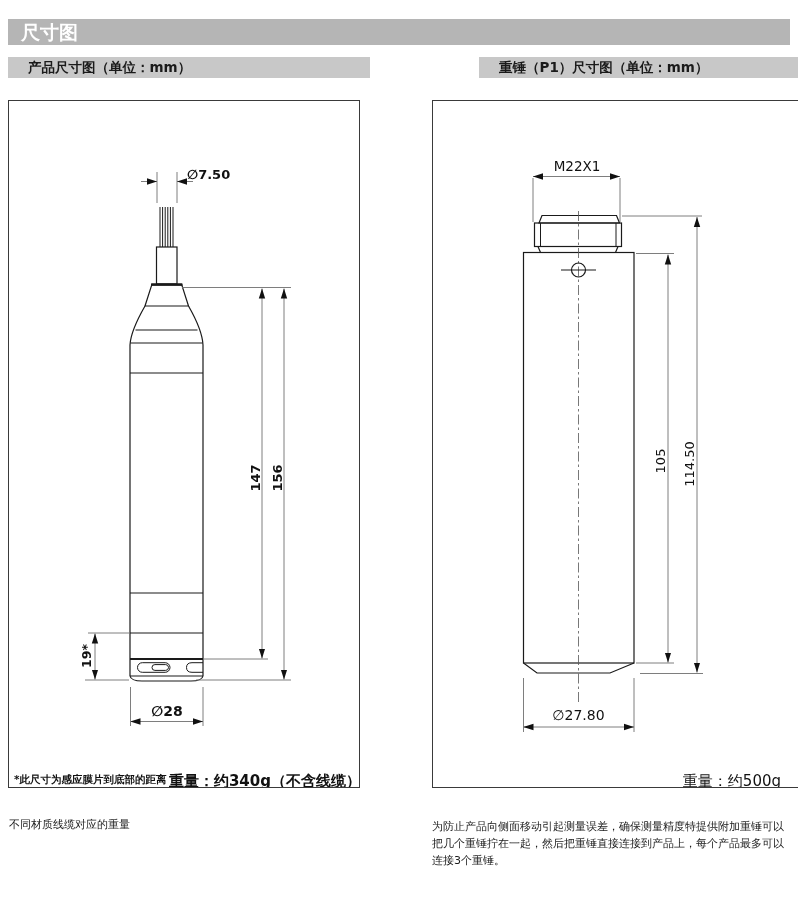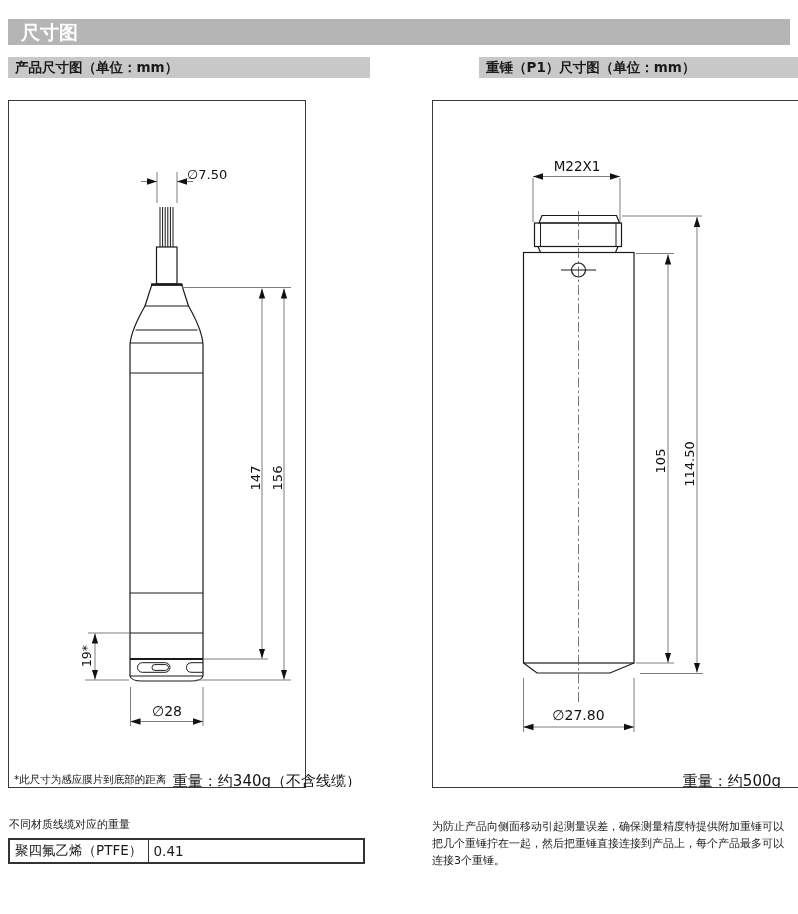--- a/index.html
+++ b/index.html
@@ -7,30 +7,30 @@
     width:798px; height:914px; position:relative; background:#ffffff;
     font-family:"DejaVu Sans", sans-serif; color:#1a1a1a; overflow:hidden;
   }
   .banner {
     position:absolute; left:8px; top:8px; width:782px; height:26px;
     background:#b5b5b5; color:#ffffff; font-weight:bold; font-size:19px;
     line-height:26px; padding-left:13px; box-sizing:border-box;margin-top:11px;
   }
   .sec-h {
     position:absolute; top:57px; height:21px; background:#c8c8c8; color:#1a1a1a;
-    font-weight:bold; font-size:13.5px; line-height:21px; padding-left:7px;
+    font-weight:bold; font-size:13.5px; line-height:21px; padding-left:20px;
     box-sizing:border-box;
   }
   #sec-h-left { left:8px; width:362px; }
   #sec-h-right { left:432px; width:358px;margin-left:47px; }
   .draw-box {
     position:absolute; top:100px; height:688px; border:1px solid #3a3a3a;
     box-sizing:border-box; background:#fff;
   }
-  #box-left { left:8px; width:298px; }
+  #box-left { left:8px; width:352px;font-weight:bold; }
   #box-right { left:432px; width:411px; }
   svg { display:block; }
   svg text { font-family:"DejaVu Sans", sans-serif; fill:#111; }
   .obj  { stroke:#1a1a1a; stroke-width:1.2; fill:none; }
   .dim  { stroke:#6f6f6f; stroke-width:0.9; fill:none; }
   .cl   { stroke:#555; stroke-width:0.8; fill:none; stroke-dasharray:10 3 2.5 3; }
   .dtxt { font-size:13px; }
   .tbl-title { position:absolute; left:9px; top:817px; font-size:11px; }
   table.cable {
     position:absolute; left:8px; top:838px; width:357px; border-collapse:collapse;
@@ -184,20 +184,16 @@
 </div>
 
 <div class="tbl-title">不同材质线缆对应的重量</div>
 
 <table class="cable">
   <colgroup>
       <col class="c1">
       <col>
     </colgroup>
   <tbody>
-    <tr>
-      <td>聚四氟乙烯（PTFE）</td>
-      <td>0.41</td>
-    </tr>
   </tbody>
 </table>
 
 <div class="note">为防止产品向侧面移动引起测量误差，确保测量精度特提供附加重锤可以把几个重锤拧在一起，然后把重锤直接连接到产品上，每个产品最多可以连接3个重锤。</div>
 
 </body></html>

